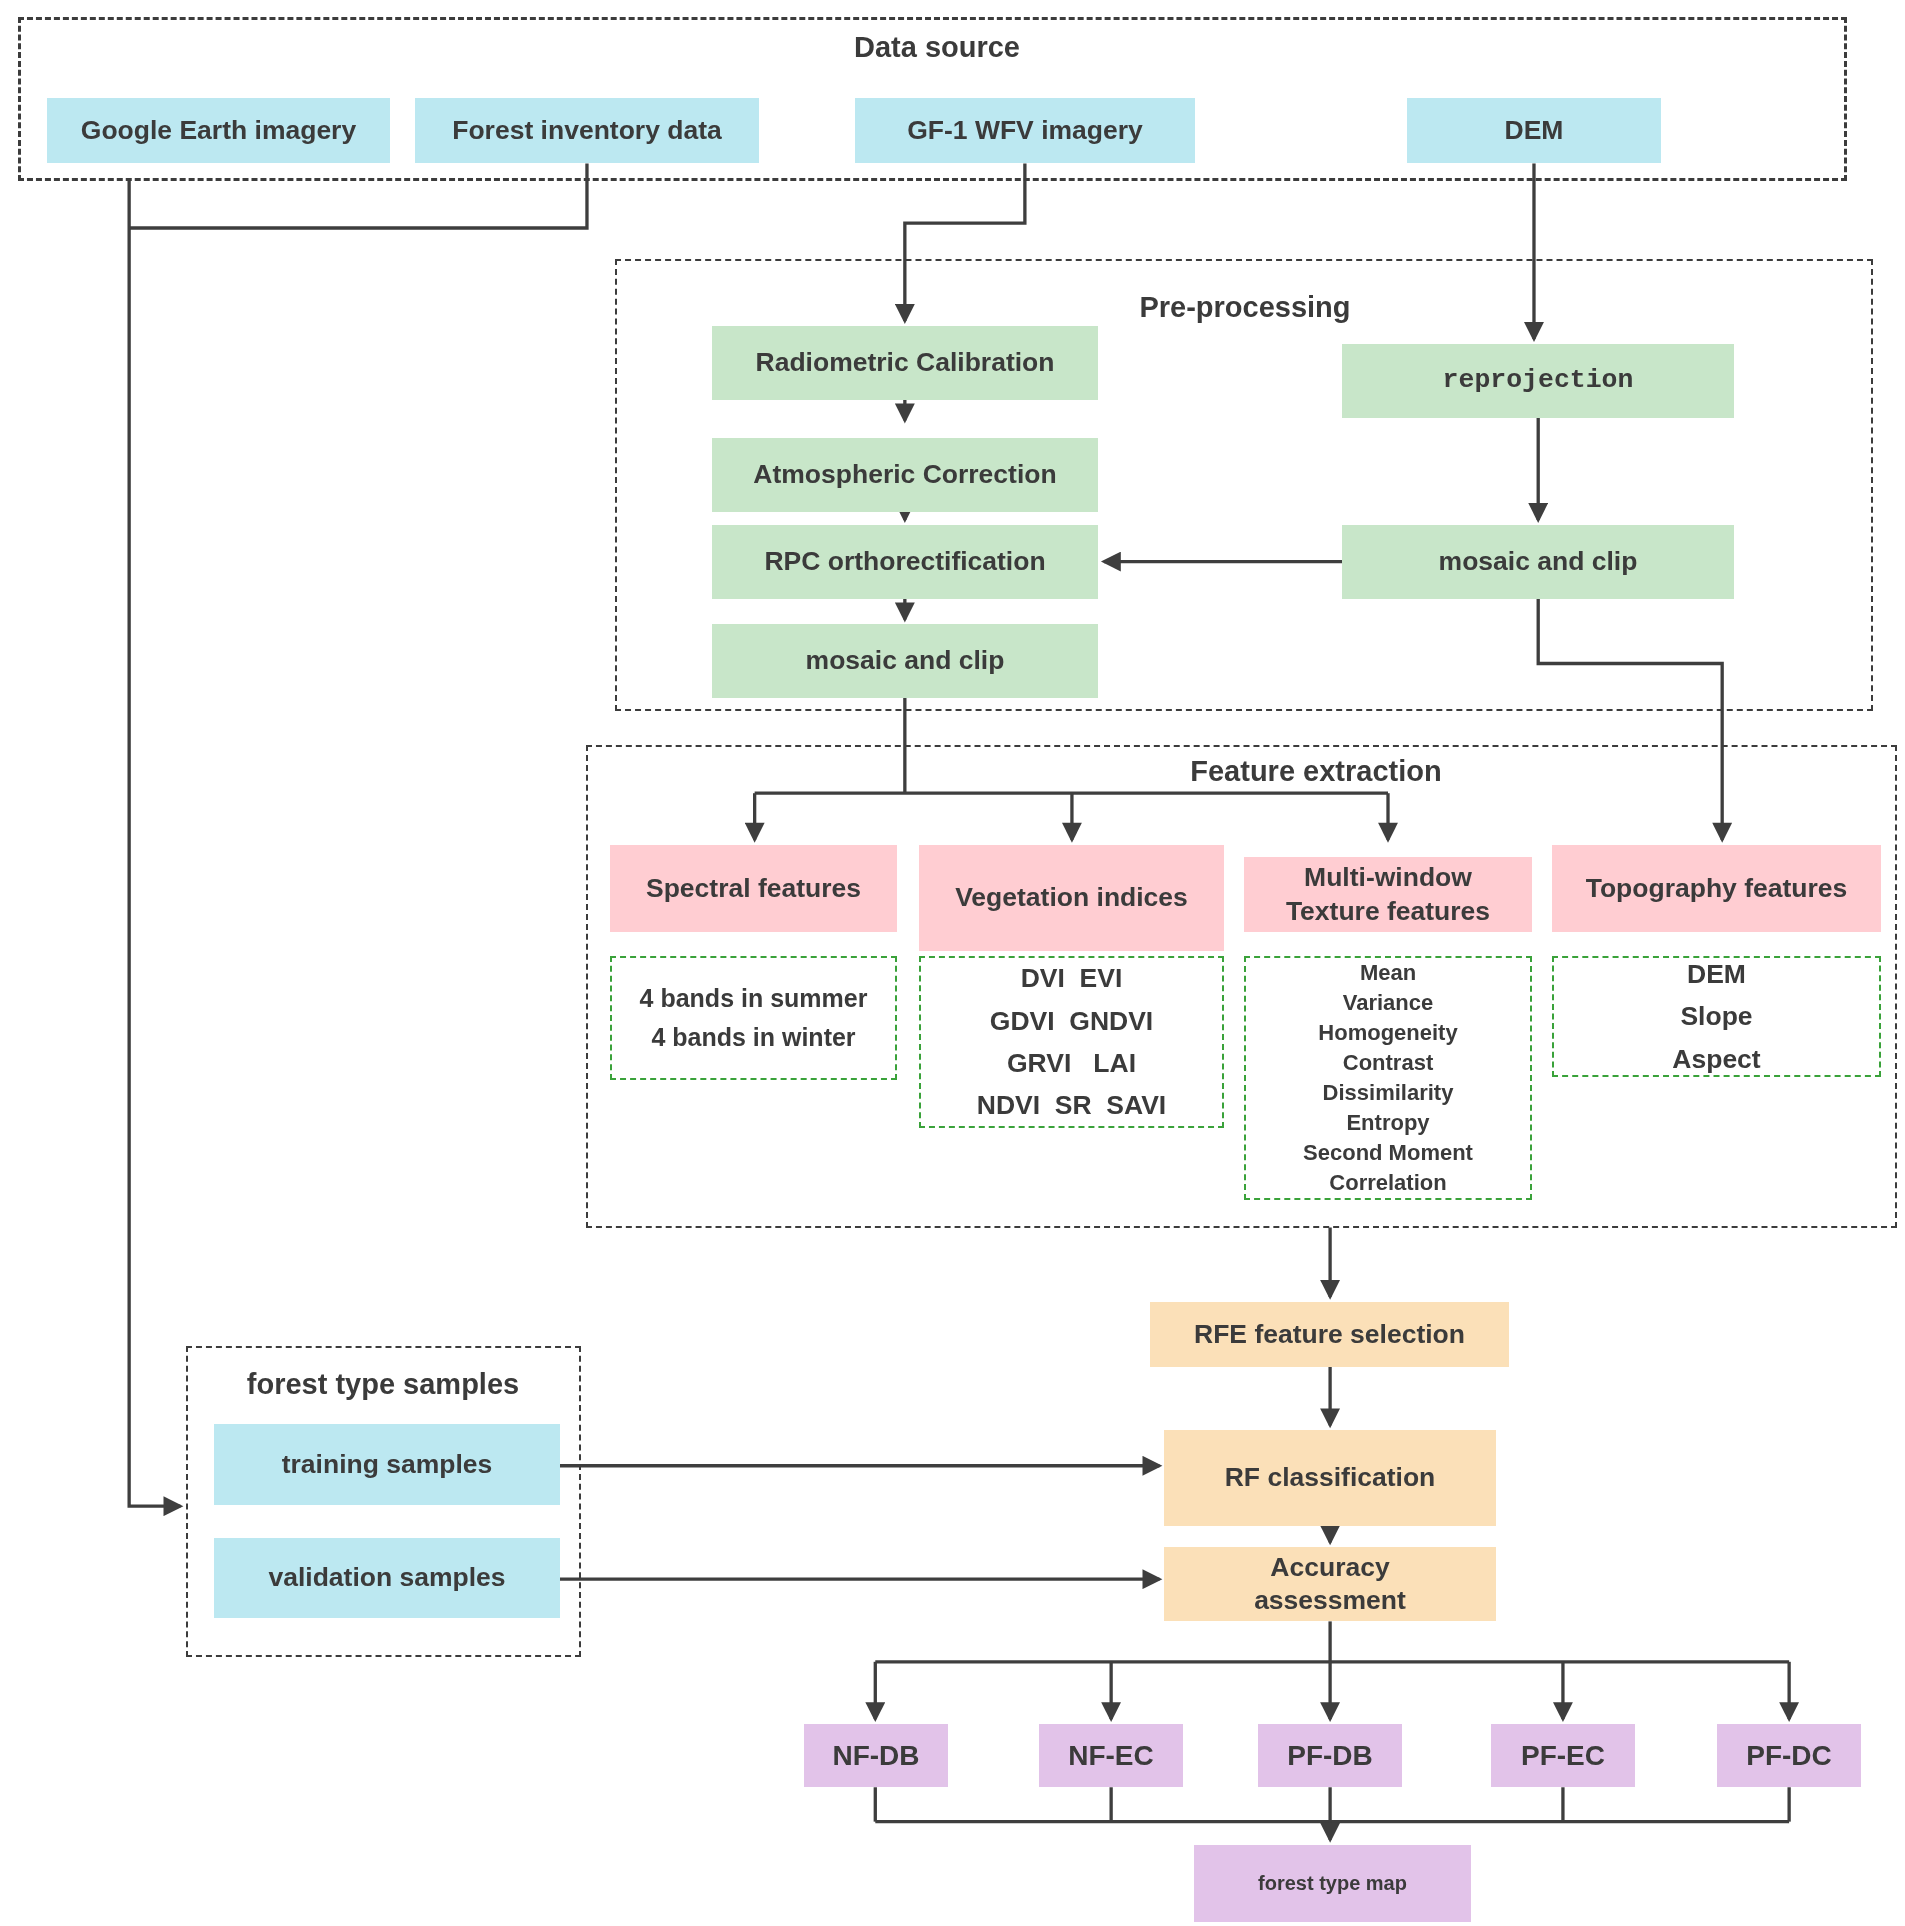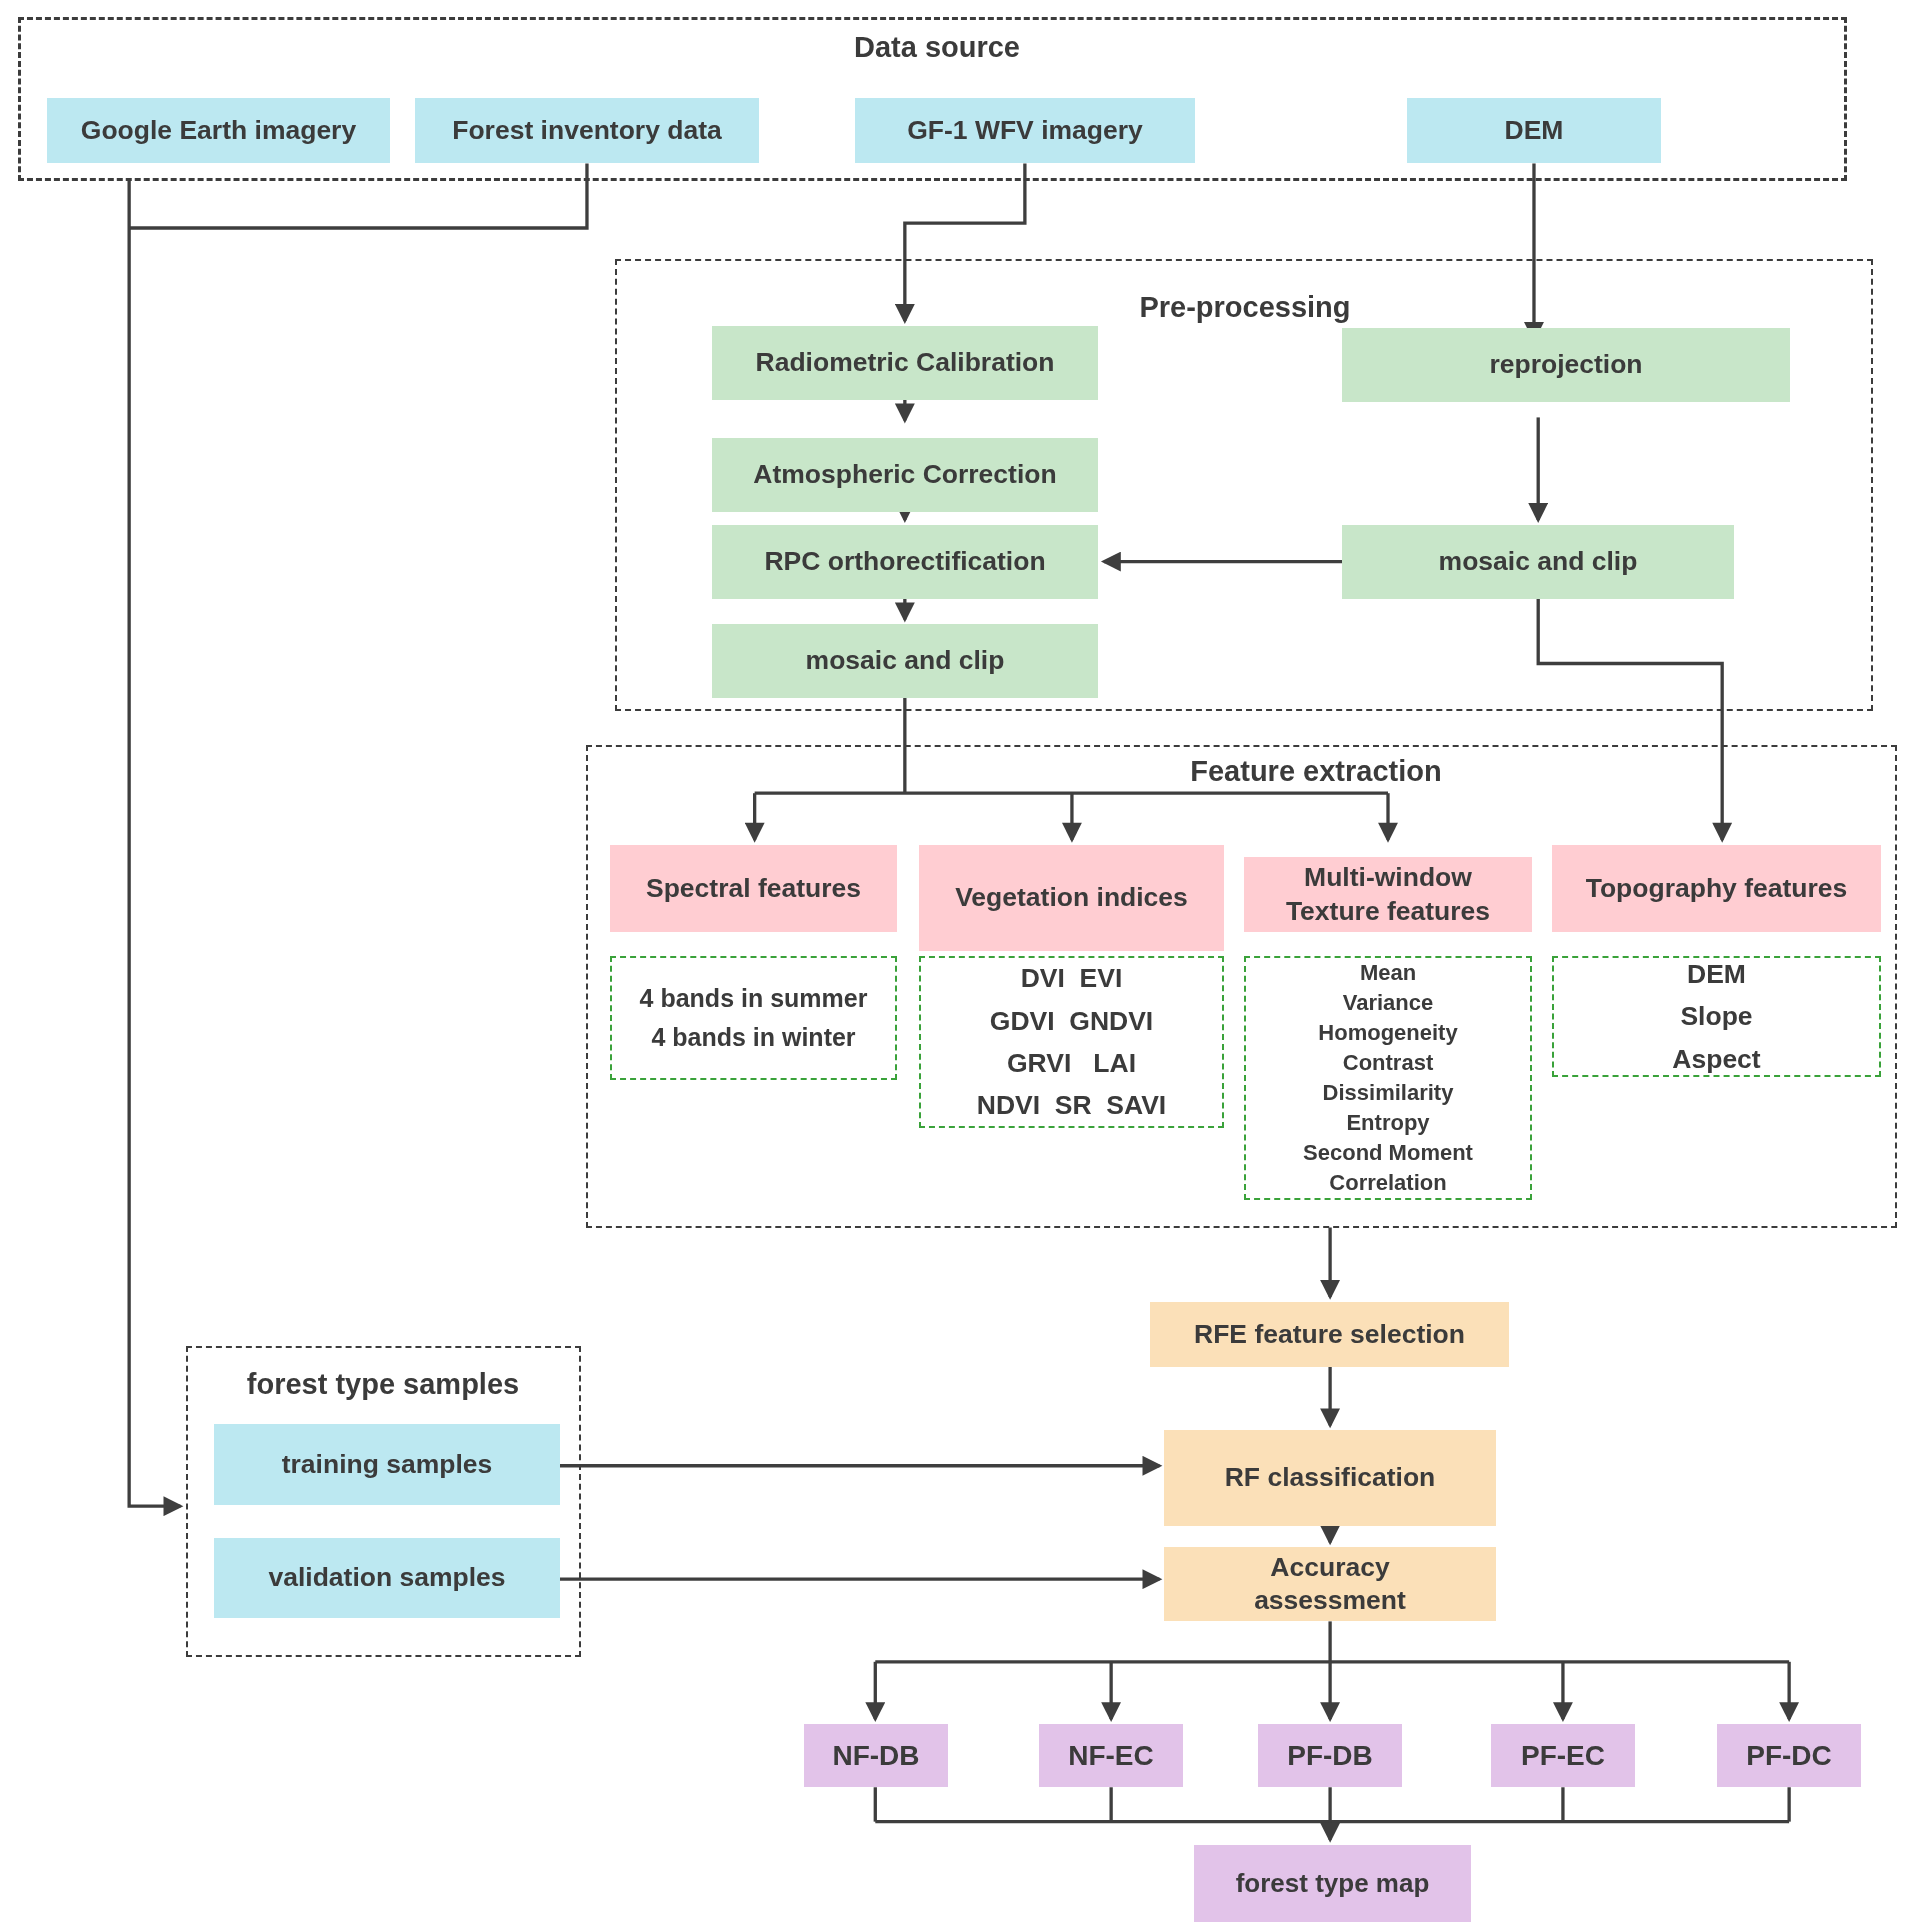--- a/index.html
+++ b/index.html
@@ -114,21 +114,21 @@
   </div>
   <div class="node green" style="left:712px;top:438px;width:386px;height:74px;">
     <span>Atmospheric Correction</span>
   </div>
   <div class="node green" style="left:712px;top:525px;width:386px;height:74px;">
     <span>RPC orthorectification</span>
   </div>
   <div class="node green" style="left:712px;top:624px;width:386px;height:74px;">
     <span>mosaic and clip</span>
   </div>
-  <div class="node green" style="left:1342px;top:328px;width:448px;height:74px;">
+  <div class="node green" style="left:1342px;top:344px;width:392px;height:74px;font-family:Liberation Mono, monospace;">
     <span>reprojection</span>
   </div>
   <div class="node green" style="left:1342px;top:525px;width:392px;height:74px;">
     <span>mosaic and clip</span>
   </div>
 
   <div class="sect thin" style="left:586px;top:745px;width:1311px;height:483px;"></div>
   <div class="stitle" style="left:1135px;top:755px;width:362px;">Feature extraction</div>
 
   <div class="node pink" style="left:610px;top:845px;width:287px;height:87px;">
@@ -199,18 +199,18 @@
   </div>
   <div class="node purple" style="left:1258px;top:1724px;width:144px;height:63px;">
     <span>PF-DB</span>
   </div>
   <div class="node purple" style="left:1491px;top:1724px;width:144px;height:63px;">
     <span>PF-EC</span>
   </div>
   <div class="node purple" style="left:1717px;top:1724px;width:144px;height:63px;">
     <span>PF-DC</span>
   </div>
-  <div class="node purple" style="left:1194px;top:1845px;width:277px;height:77px;font-size:26px;">
+  <div class="node purple" style="left:1194px;top:1845px;width:277px;height:77px;font-size:20px;">
     <span>forest type map</span>
   </div>
 
 </div>
 
 
 </body></html>

